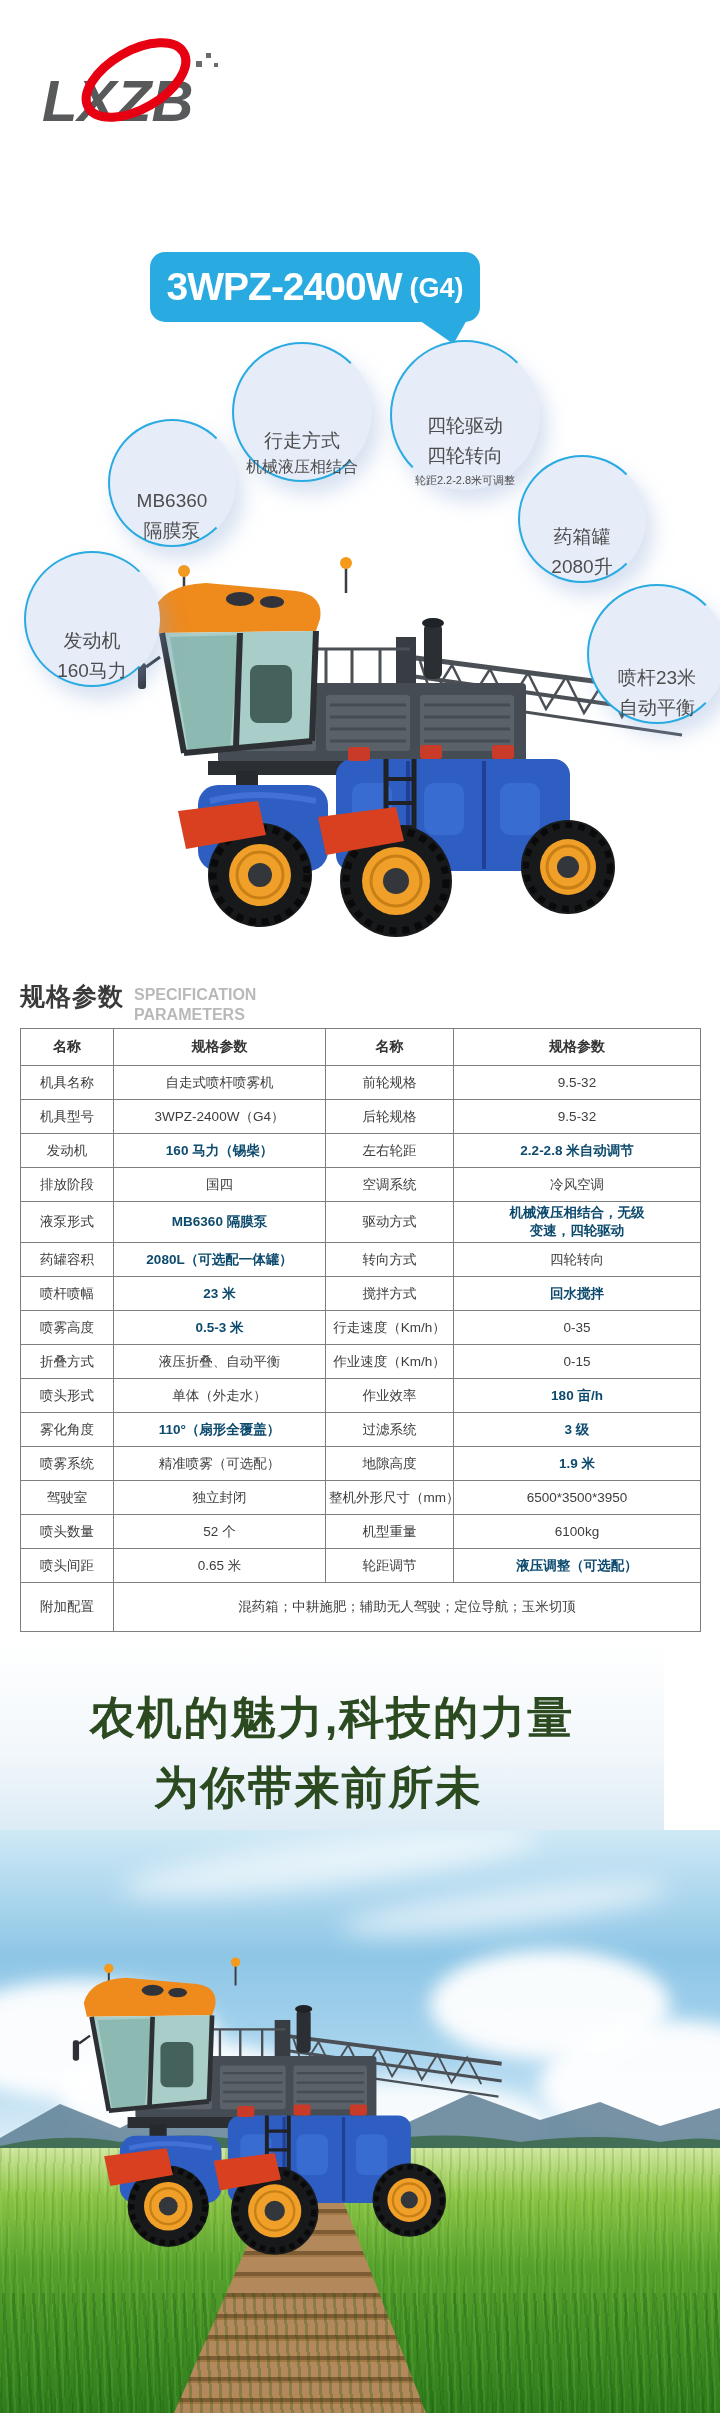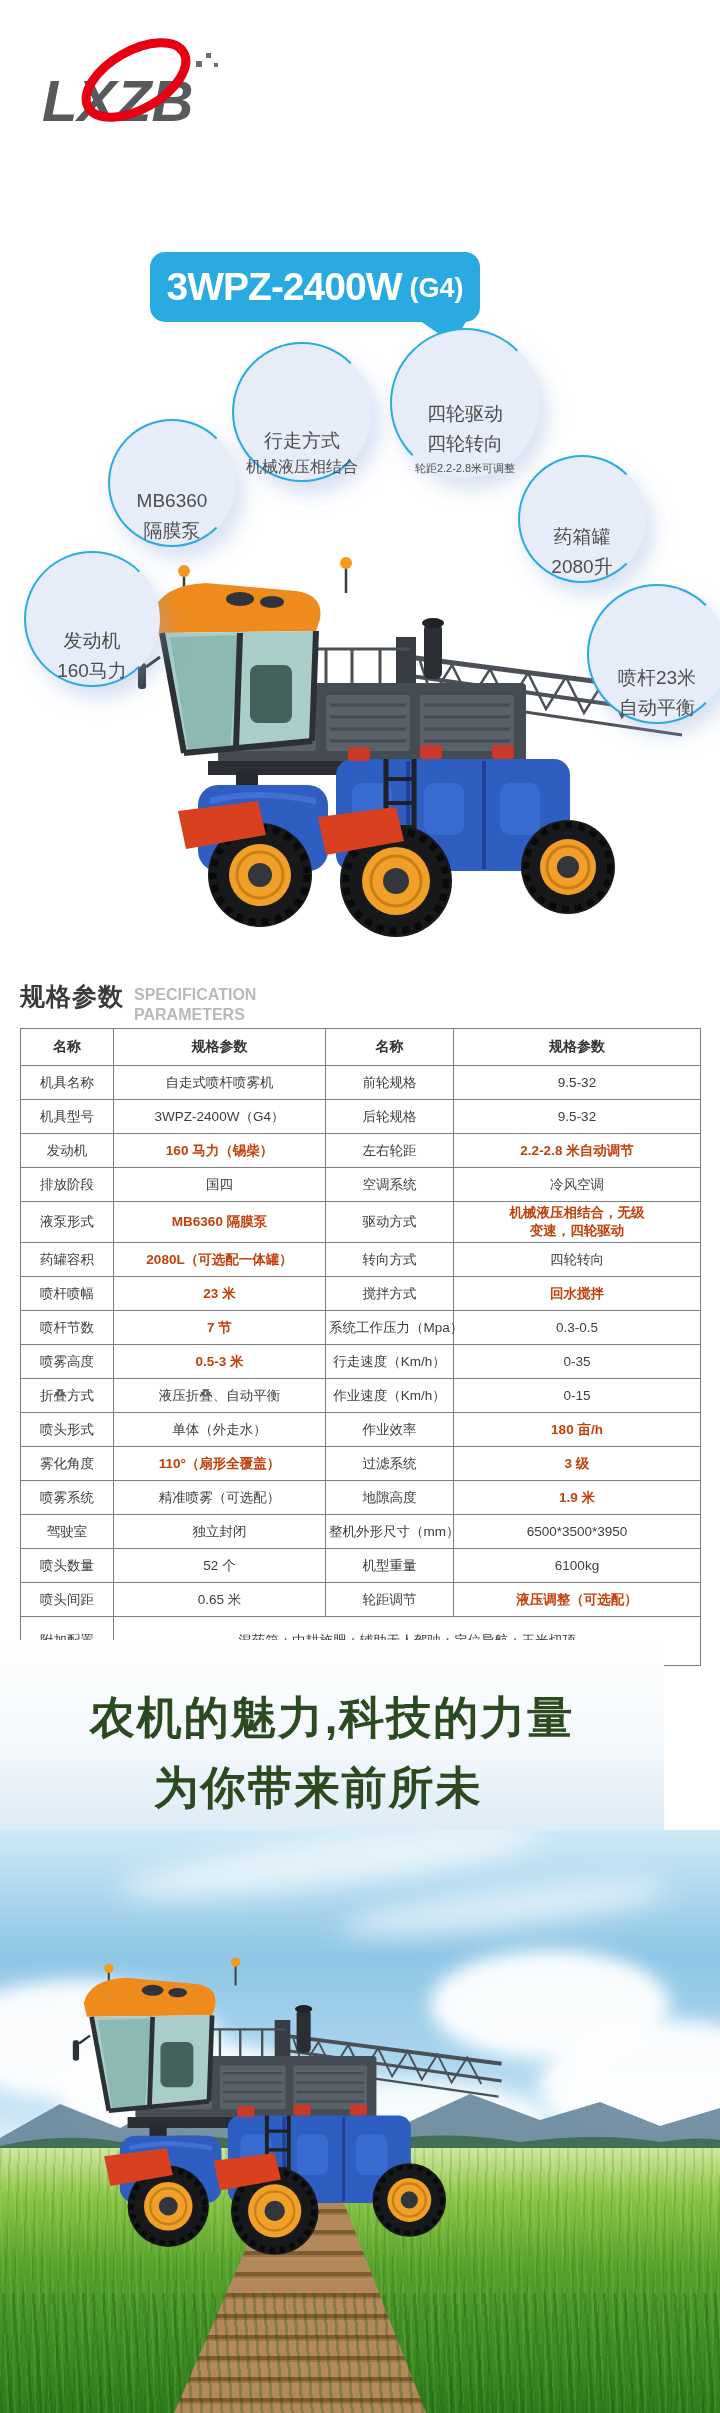--- a/index.html
+++ b/index.html
@@ -21,39 +21,39 @@
   
   .bubble{position:absolute;border-radius:50%;background:#e7edf8;
           border:2px solid #29abe2;border-right-color:transparent;
           display:flex;flex-direction:column;align-items:center;justify-content:flex-end;
           text-align:center;color:#4d4d4d;z-index:7;
           box-shadow:8px 12px 20px rgba(140,170,215,.35);}
   .b-line{font-size:19px;line-height:1.55;}
   .b-line.sm{font-size:16px;}
   .b-sub{font-size:11px;margin-top:3px;}
   .bub-walk{left:232px;top:342px;width:136px;height:136px;}
-  .bub-drive{left:390px;top:328px;width:146px;height:146px;border-bottom-color:transparent;}
+  .bub-drive{left:390px;top:340px;width:146px;height:146px;border-bottom-color:transparent;}
   .bub-pump{left:108px;top:419px;width:124px;height:124px;}
   .bub-tank{left:518px;top:455px;width:124px;height:124px;}
   .bub-engine{left:24px;top:551px;width:132px;height:132px;border-top-color:#29abe2;}
   .bub-boom{left:587px;top:584px;width:136px;height:136px;}
 
   
   .machine-hero{position:absolute;left:90px;top:545px;z-index:2;}
 
   
   .spec-head{position:absolute;left:20px;top:980px;display:flex;align-items:flex-start;gap:10px;}
   .spec-title{font-size:25px;font-weight:bold;color:#3a3a3a;letter-spacing:1px;}
   .spec-sub{font-size:16px;color:#b9b9b9;line-height:1.25;margin-top:5px;font-weight:bold;}
   .spec-table{position:absolute;left:20px;top:1028px;width:680px;border-collapse:collapse;table-layout:fixed;}
   .spec-table th,.spec-table td{border:1px solid #7e7e7e;text-align:center;vertical-align:middle;
         font-size:13.5px;color:#3d3d3d;height:29px;padding:2px 3px;white-space:pre-line;}
   .spec-table th{font-weight:bold;font-size:14px;height:32px;color:#333;}
   .spec-table td.lbl{white-space:nowrap;}
-  .spec-table td.bold{font-weight:bold;color:#c2410c;}
+  .spec-table td.bold{font-weight:bold;color:#0c4a6e;}
   .spec-table tr:last-child td{height:44px;}
 
   
   .slogan-zone{position:absolute;left:0;top:1640px;width:664px;height:190px;
         background:linear-gradient(180deg,#ffffff 0%,#f2f7fb 60%,#dcebf5 100%);
         display:flex;flex-direction:column;align-items:center;justify-content:flex-start;padding-top:48px;box-sizing:border-box;}
   .slogan-l1,.slogan-l2{font-weight:900;color:#2b4a20;letter-spacing:2px;}
   .slogan-l1{font-size:45px;}
   .slogan-l2{font-size:45px;margin-top:10px;transform:translateX(-14px);text-align:center;}
 
@@ -272,26 +272,20 @@
           <td class="lbl">转向方式</td>
           <td class="val">四轮转向</td>
         </tr>
         <tr>
           <td class="lbl">喷杆喷幅</td>
           <td class="val bold">23 米</td>
           <td class="lbl">搅拌方式</td>
           <td class="val bold">回水搅拌</td>
         </tr>
         <tr>
-          <td class="lbl">喷杆节数</td>
-          <td class="val bold">7 节</td>
-          <td class="lbl">系统工作压力（Mpa）</td>
-          <td class="val">0.3-0.5</td>
-        </tr>
-        <tr>
           <td class="lbl">喷雾高度</td>
           <td class="val bold">0.5-3 米</td>
           <td class="lbl">行走速度（Km/h）</td>
           <td class="val">0-35</td>
         </tr>
         <tr>
           <td class="lbl">折叠方式</td>
           <td class="val">液压折叠、自动平衡</td>
           <td class="lbl">作业速度（Km/h）</td>
           <td class="val">0-15</td>

